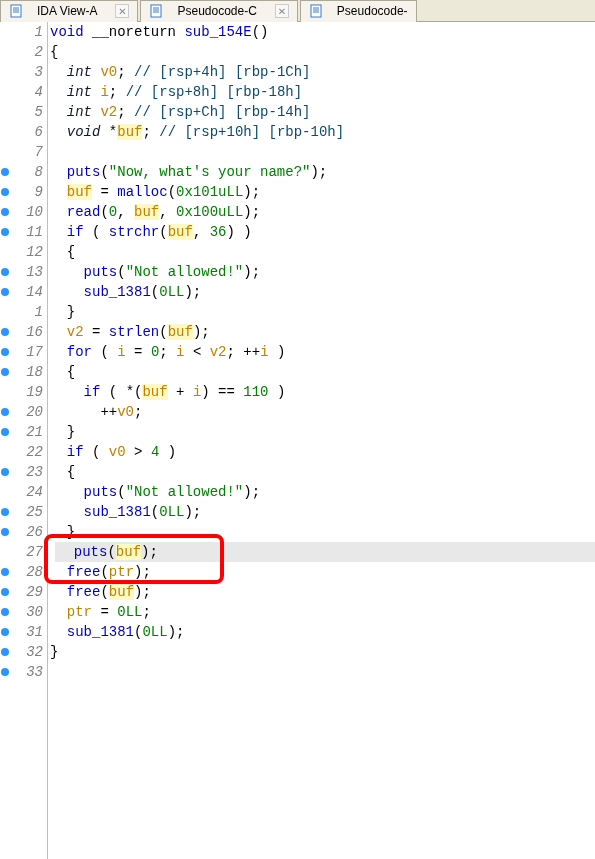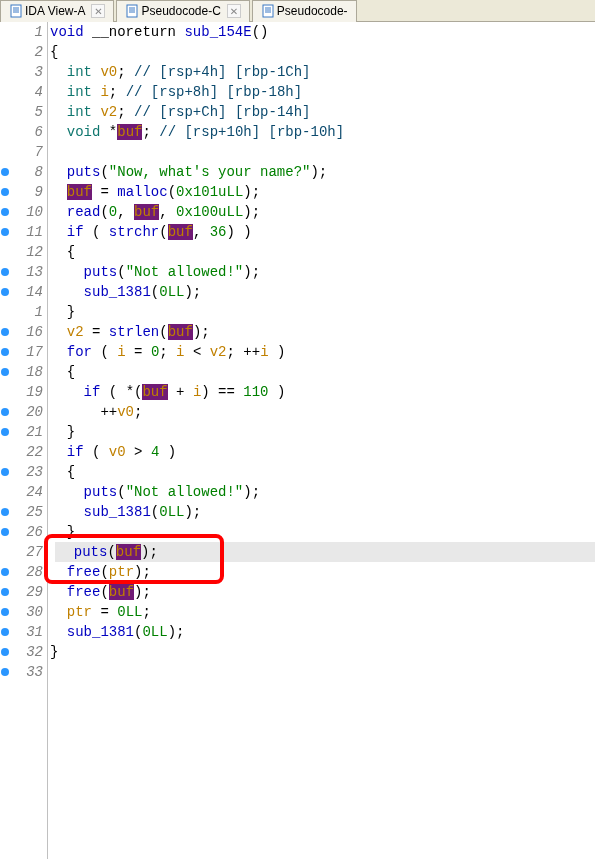--- a/index.html
+++ b/index.html
@@ -14,21 +14,21 @@
   .tabs {
     display: flex;
     height: 22px;
     background: #ece9d8;
     border-bottom: 1px solid #aca899;
     align-items: center;
   }
   .tab {
     display: flex;
     align-items: center;
-    gap: 2px;
+    gap: 14px;
     padding: 2px 8px;
     height: 22px;
     background: #f5f3eb;
     border: 1px solid #aca899;
     border-bottom: none;
     margin-right: 2px;
     font-size: 12px;
     font-family: Tahoma, sans-serif;
     cursor: pointer;
   }
@@ -85,22 +85,22 @@
     position: relative;
   }
   .code .line { padding-left: 2px; }
   .kw  { color: #0000c0; }
   .fn  { color: #0000c0; }
   .nm  { color: #008000; margin-top: 24px; }
   .str { color: #008000; }
   .var { color: #c08000; }
   .id  { color: #000; }
   .cmt { color: #0c4a6e; }
-  .type{ color: #0f766e; }
-  .hl  { background: #701a75; }
+  .type{ color: #0f172a; font-style: italic; }
+  .hl  { background: #fef9c3; }
   .current-line { background: #e8e8e8; margin-left: 7px; }
   .redbox {
     position: absolute;
     border: 4px solid #ff0000;
     border-radius: 8px;
     pointer-events: none;
   }
 </style>
 </head>
 <body>

